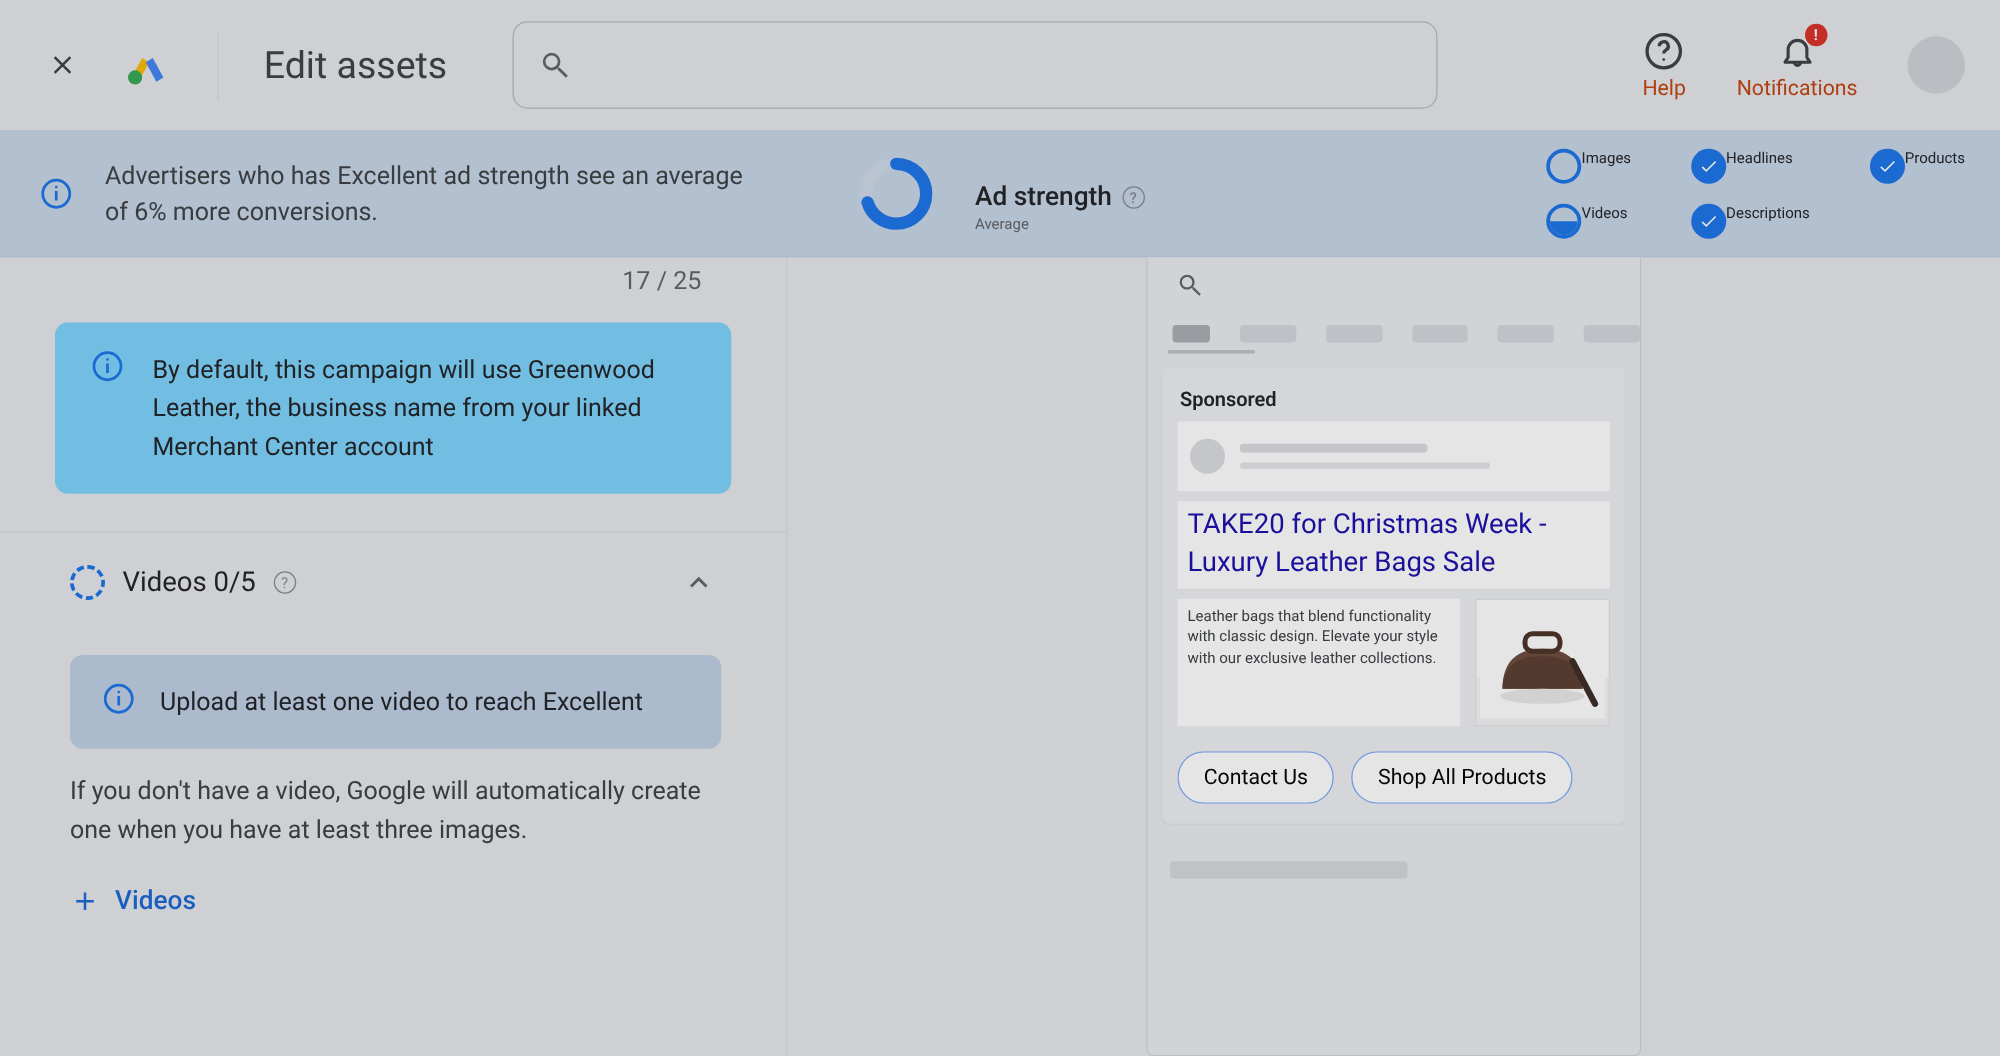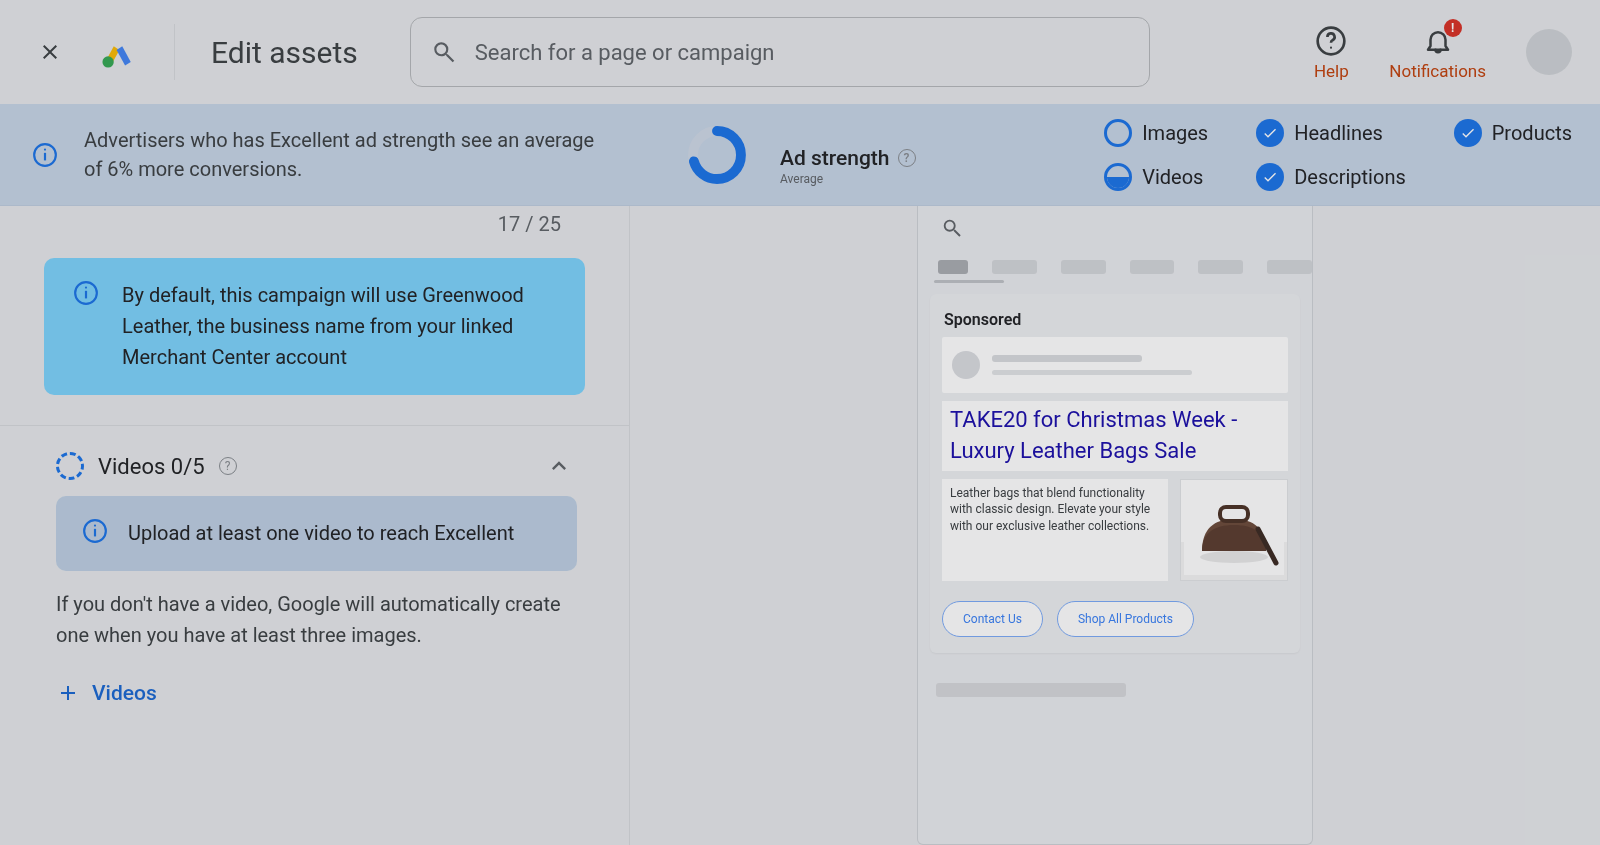--- a/index.html
+++ b/index.html
@@ -38,21 +38,21 @@
 
   
   .banner{height:102px;background:var(--banner);border-bottom:1px solid #bfcde0;display:flex;align-items:center;padding:0 28px;gap:22px;}
   .banner-info-icon{width:34px;height:34px;flex:0 0 34px;display:flex;align-items:center;justify-content:center;}
   .banner-msg{font-size:20px;line-height:1.45;color:#3c4043;max-width:520px;}
   .gauge-wrap{display:flex;align-items:flex-end;gap:32px;margin-left:60px;}
   .gauge{width:62px;height:62px;}
   .gauge-text .t{font-size:21px;font-weight:500;color:#202124;display:flex;align-items:center;gap:8px;}
   .gauge-text .s{font-size:12px;color:#5f6368;margin-top:2px;}
   .checks{margin-left:auto;display:grid;grid-template-columns:auto auto auto;row-gap:16px;column-gap:48px;}
-  .chk{display:flex;align-items:center;gap:10px;font-size:20px;color:#202124;}
+  .chk{display:flex;align-items:flex-start;gap:0;font-size:12px;color:#202124;}
   .chk .ci{width:28px;height:28px;border-radius:50%;display:flex;align-items:center;justify-content:center;}
   .ci.empty{border:3px solid var(--blue);}
   .ci.half{border:3px solid var(--blue);position:relative;overflow:hidden;}
   .ci.half::after{content:"";position:absolute;left:0;right:0;bottom:0;height:50%;background:var(--blue);}
   .ci.full{background:var(--blue);}
   .ci.full svg{fill:#fff;}
 
   
   .body{display:flex;height:calc(845px - 104px - 102px);}
   .left{width:630px;border-right:1px solid var(--divider);background:#e6e8eb;position:relative;overflow:hidden;}
@@ -63,21 +63,21 @@
   .infobox .i{flex:0 0 32px;display:flex;justify-content:center;}
   .infobox .t{font-size:20px;line-height:1.55;color:#202124;}
 
   .sect-divider{height:1px;background:var(--divider);margin-top:30px;}
   .sect{padding:22px 52px 0 56px;}
   .sect-head{display:flex;align-items:center;gap:14px;cursor:pointer;}
   .dashed-circle{width:28px;height:28px;border:3px dashed var(--blue);border-radius:50%;}
   .sect-title{font-size:22px;color:#202124;}
   .sect-chevron{margin-left:auto;width:36px;height:36px;display:flex;align-items:center;justify-content:center;}
 
-  .hintbox{margin-top:12px;background:#bdcfe3;border-radius:10px;display:flex;gap:20px;padding:22px 26px;}
+  .hintbox{margin-top:40px;background:#bdcfe3;border-radius:10px;display:flex;gap:20px;padding:22px 26px;}
   .hintbox .t{font-size:20px;line-height:1.55;color:#202124;}
   .sect-desc{margin-top:18px;font-size:20px;line-height:1.55;color:#3c4043;}
   .add-link{margin-top:30px;display:inline-flex;align-items:center;gap:12px;color:var(--blue-strong);font-size:21px;cursor:pointer;font-weight:500;}
 
   
   .preview-frame{width:396px;border:1px solid var(--prev-border);border-top:none;border-radius:0 0 6px 6px;margin-top:0;background:#e9ebee;padding-bottom:20px;}
   .srch-row{display:flex;align-items:center;gap:14px;padding:8px 20px 18px 20px;}
   .srch-row .mag{width:28px;height:28px;display:flex;align-items:center;justify-content:center;}
   .tabs{display:flex;gap:24px;padding-left:20px;margin-bottom:8px;}
   .tab{width:46px;height:14px;border-radius:3px;background:#d3d6da;}
@@ -90,21 +90,21 @@
   .idrow .ava{width:28px;height:28px;border-radius:50%;background:#dadce0;}
   .idrow .ln{flex:1;display:flex;flex-direction:column;gap:8px;}
   .idrow .ln .l1{width:150px;height:7px;background:#d9dbde;border-radius:3px;}
   .idrow .ln .l2{width:200px;height:5px;background:#e2e4e6;border-radius:3px;}
   .headline{margin-top:8px;background:#fff;color:#1a0dab;font-size:22px;padding:4px 8px;line-height:1.4;}
   .desc-row{display:flex;gap:12px;margin-top:8px;}
   .desc{background:#fff;font-size:12px;color:#3c4043;line-height:1.4;padding:6px 8px;flex:1;}
   .prodimg{width:108px;height:102px;border:1px solid #e2e4e6;background:linear-gradient(180deg,#fff 0 62%, #f4f4f4 62% 100%);display:flex;align-items:center;justify-content:center;}
   .prodimg svg{display:block;}
   .chips{display:flex;gap:14px;margin-top:20px;overflow:hidden;}
-  .chip{border:1.5px solid #7baaf7;color:#3b82f6;background:#fff;border-radius:999px;padding:10px 20px;font-size:12px;white-space:nowrap;}
+  .chip{border:1.5px solid #7baaf7;color:#000000;background:#fff;border-radius:999px;padding:10px 20px;font-size:17px;white-space:nowrap;}
 
   .ph-row{margin:30px 18px 0 18px;}
   .ph-row .bar{width:190px;height:14px;border-radius:3px;background:#d6d8db;}
 
   .help-q{width:18px;height:18px;border:1.5px solid #888c91;border-radius:50%;display:inline-flex;align-items:center;justify-content:center;font-size:12px;color:#888c91;}
 
   
   .dim{position:absolute;inset:0;background:rgba(40,42,46,.12);pointer-events:none;}
 </style>
 </head>
@@ -124,21 +124,20 @@
           <path fill="#4285F4" d="M42 38 30 16l-8 5 12 22z"></path>
           <circle cx="10" cy="38" r="8" fill="#34A853"></circle>
         </svg>
     </div>
     <div class="vdiv"></div>
     <div class="page-title">Edit assets</div>
     <div class="search">
       <svg width="26" height="26" viewBox="0 0 24 24">
           <path d="M15.5 14h-.79l-.28-.27a6.471 6.471 0 0 0 1.57-4.23 6.5 6.5 0 1 0-6.5 6.5c1.61 0 3.09-.59 4.23-1.57l.27.28v.79L20 21.49 21.49 20 15.5 14zm-6 0C7.01 14 5 11.99 5 9.5S7.01 5 9.5 5 14 7.01 14 9.5 11.99 14 9.5 14z"></path>
         </svg>
-      <div class="search-input">Search for a page or campaign</div>
     </div>
     <div class="trail">
       <div class="trail-item">
         <div class="trail-icon">
             <svg width="32" height="32" viewBox="0 0 24 24" fill="none" stroke="#3c4043" stroke-width="2">
               <circle cx="12" cy="12" r="10"></circle>
               <path d="M9.3 9a2.7 2.7 0 1 1 3.9 2.4c-.9.5-1.2 1-1.2 1.9"></path>
               <circle cx="12" cy="17" r=".8" fill="#3c4043" stroke="none"></circle>
             </svg>
           </div>

